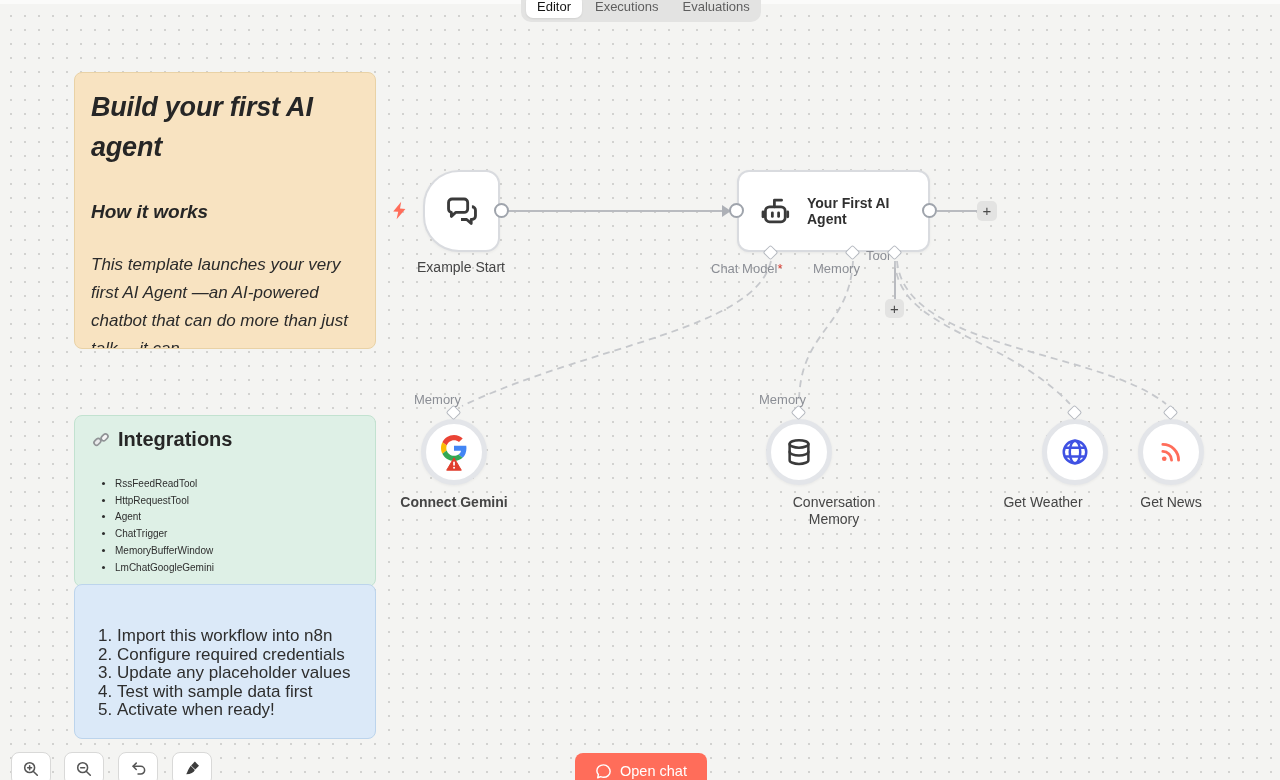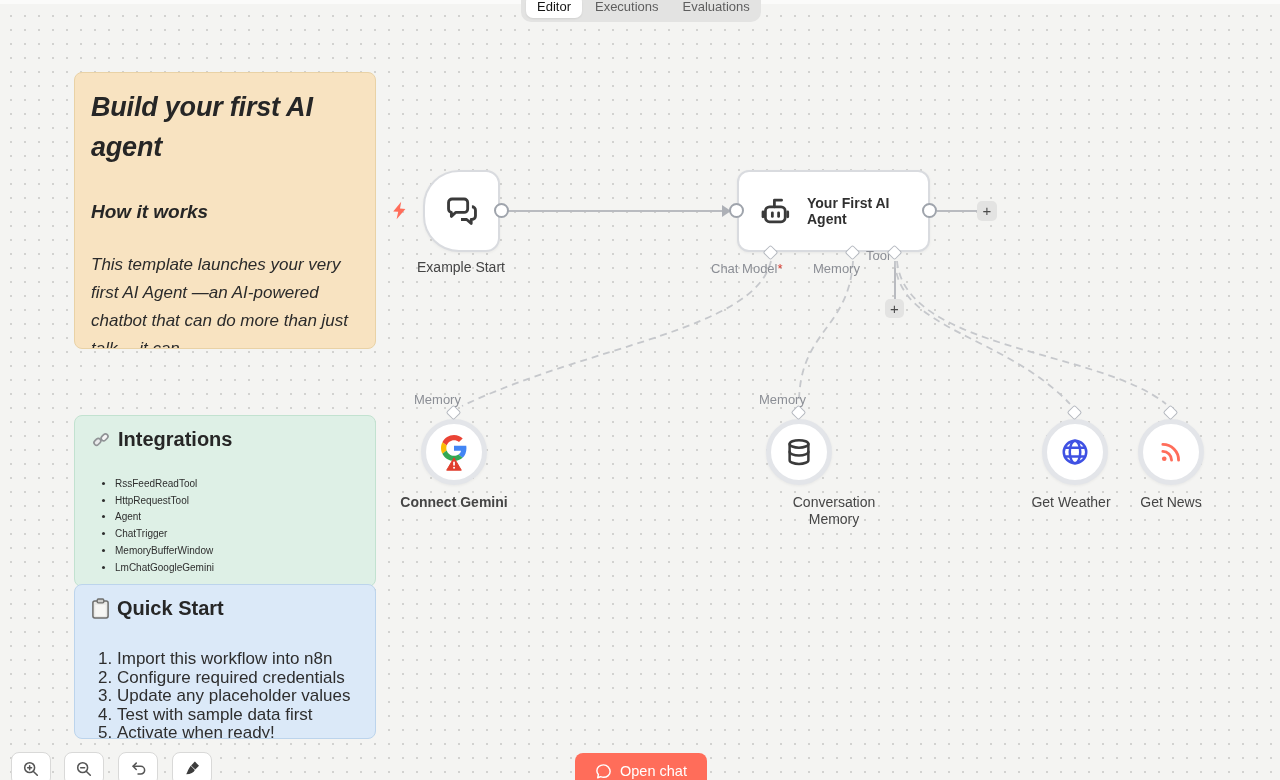--- a/index.html
+++ b/index.html
@@ -138,28 +138,20 @@
       <li>RssFeedReadTool</li>
       <li>HttpRequestTool</li>
       <li>Agent</li>
       <li>ChatTrigger</li>
       <li>MemoryBufferWindow</li>
       <li>LmChatGoogleGemini</li>
     </ul>
   </div>
 
   <div class="note note-blue">
-    <h2>
-      <svg width="19" height="21" viewBox="0 0 20 22">
-        <rect x="2" y="3" width="16" height="18" rx="2" fill="#e8e8e6" stroke="#6e6e6c" stroke-width="1.6"></rect>
-        <rect x="6.5" y="1" width="7" height="4" rx="1.2" fill="#cfcfcd" stroke="#6e6e6c" stroke-width="1.4"></rect>
-        <rect x="4.5" y="7" width="11" height="12" fill="#f6f6f4"></rect>
-      </svg>
-      <span>Quick Start</span>
-    </h2>
     <ol>
       <li>Import this workflow into n8n</li>
       <li>Configure required credentials</li>
       <li>Update any placeholder values</li>
       <li>Test with sample data first</li>
       <li>Activate when ready!</li>
     </ol>
   </div>
 
   <svg class="zap" width="17" height="19" viewBox="0 0 17 19">
@@ -237,21 +229,21 @@
   <div class="diamond" style="left:1069px; top:407px;"></div>
   <div class="node-circle" style="left:1042px; top:419px;">
     <svg width="30" height="30" viewBox="0 0 24 24">
       <g fill="none" stroke="#3f51e3" stroke-width="2">
         <circle cx="12" cy="12" r="9"></circle>
         <ellipse cx="12" cy="12" rx="4.2" ry="9"></ellipse>
         <path d="M3.6 8.5 h16.8 M3.6 15.5 h16.8"></path>
       </g>
     </svg>
   </div>
-  <div class="node-label" style="left:1001px; top:494px; width:140px;">Get Weather</div>
+  <div class="node-label" style="left:973px; top:494px; width:140px;">Get Weather</div>
 
   <div class="diamond" style="left:1165px; top:407px;"></div>
   <div class="node-circle" style="left:1138px; top:419px;">
     <svg width="28" height="28" viewBox="0 0 24 24">
       <g fill="none" stroke="#ff6d5a" stroke-width="2.4" stroke-linecap="round">
         <path d="M5 11.5 a7.5 7.5 0 0 1 7.5 7.5"></path>
         <path d="M5 5.5 a13.5 13.5 0 0 1 13.5 13.5"></path>
       </g>
       <circle cx="6.2" cy="17.8" r="2" fill="#ff6d5a"></circle>
     </svg>

